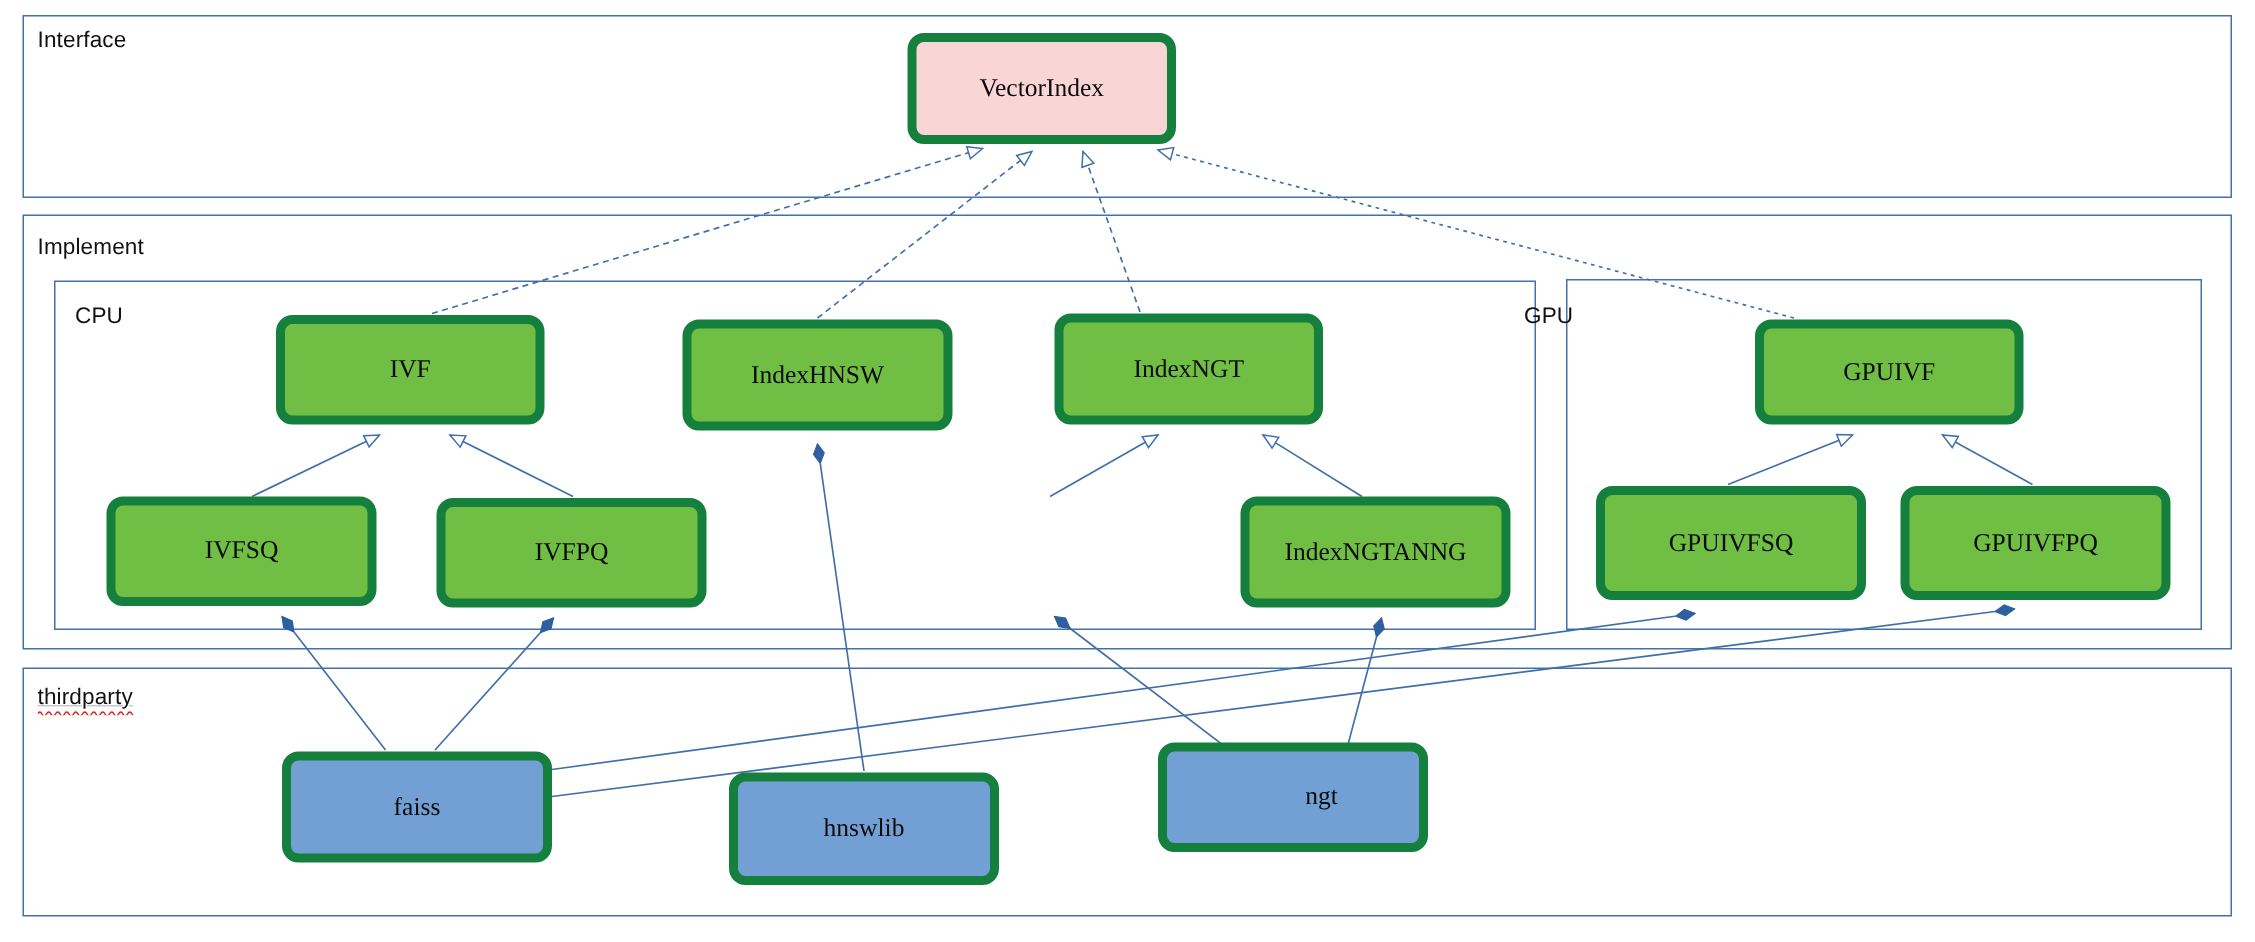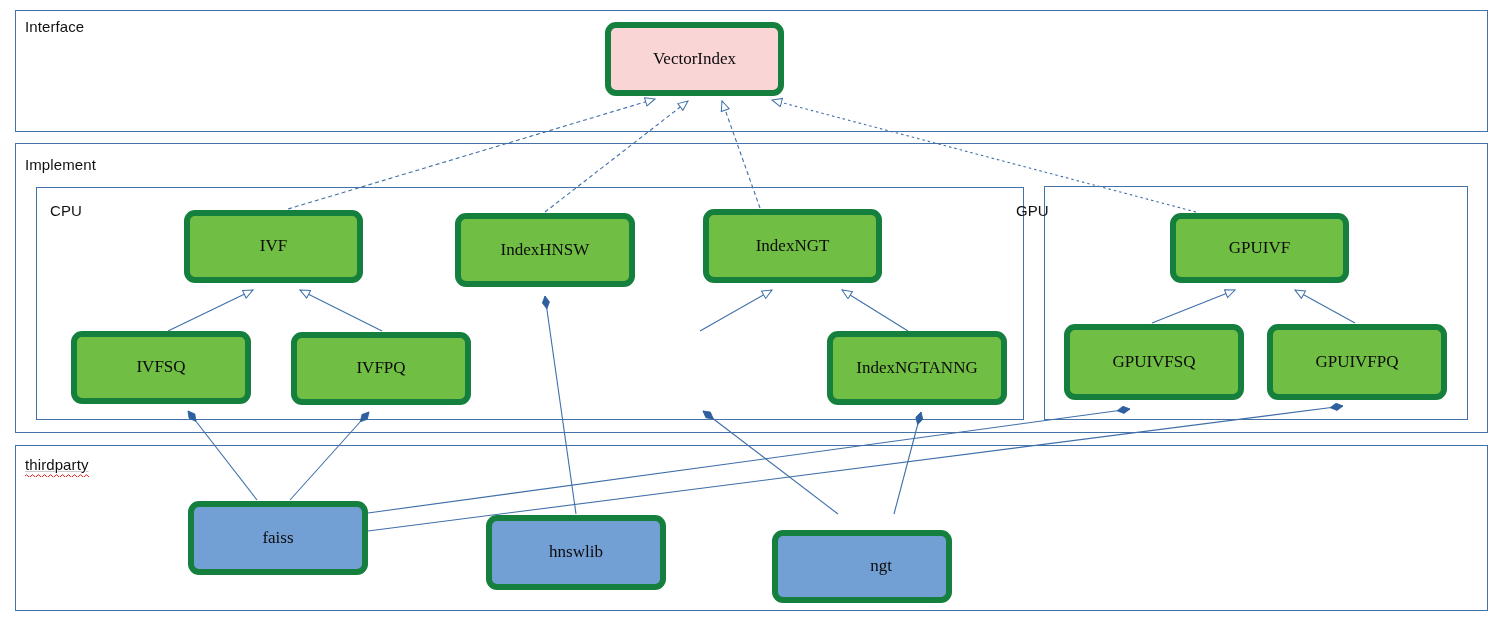--- a/index.html
+++ b/index.html
@@ -174,17 +174,17 @@
   </div>
 
   <div class="node blue" style="left:188px; top:501px; width:180px; height:74px;">
     <span>faiss</span>
   </div>
 
   <div class="node blue" style="left:486px; top:515px; width:180px; height:75px;">
     <span>hnswlib</span>
   </div>
 
-  <div class="node blue" style="left:772px; top:530px; width:180px; height:73px;padding-left:38px;">
+  <div class="node blue" style="left:772px; top:495px; width:180px; height:73px;padding-left:38px;">
     <span>ngt</span>
   </div>
 
 </div>
 
 </body></html>

